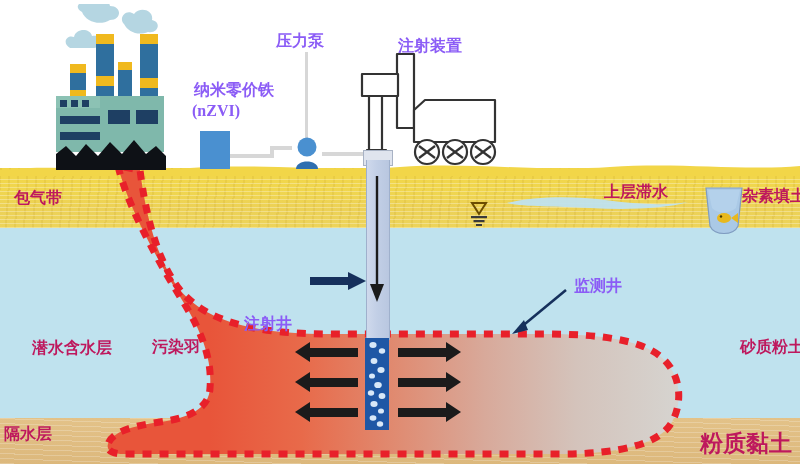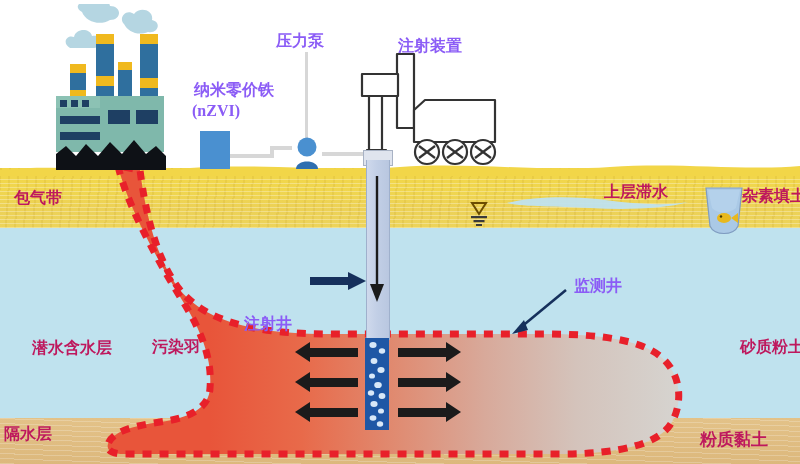--- a/index.html
+++ b/index.html
@@ -54,21 +54,21 @@
   .farrow:after{content:"";position:absolute;top:-6px;width:0;height:0;
      border-top:10.5px solid transparent;border-bottom:10.5px solid transparent;}
   .farrow.left:after{left:-15px;border-right:15px solid #1b1b1b;}
   .farrow.right:after{right:-15px;border-left:15px solid #1b1b1b;}
 
   
   .lbl{position:absolute;white-space:nowrap;font-weight:bold;
        font-family:"Liberation Sans","DejaVu Sans",sans-serif;}
   .navy{color:#8b5cf6;}
   .dark{color:#be185d;}
-  .l-17{font-size:17px;}
+  .l-17{font-size:23px;}
   .l-16{font-size:16px;}
   .serif{font-family:Liberation Serif, serif;}
 </style>
 </head>
 <body>
 
 <div id="stage">
 
   <div class="layer" id="sky"></div>
   <div class="layer" id="vadose"></div>

